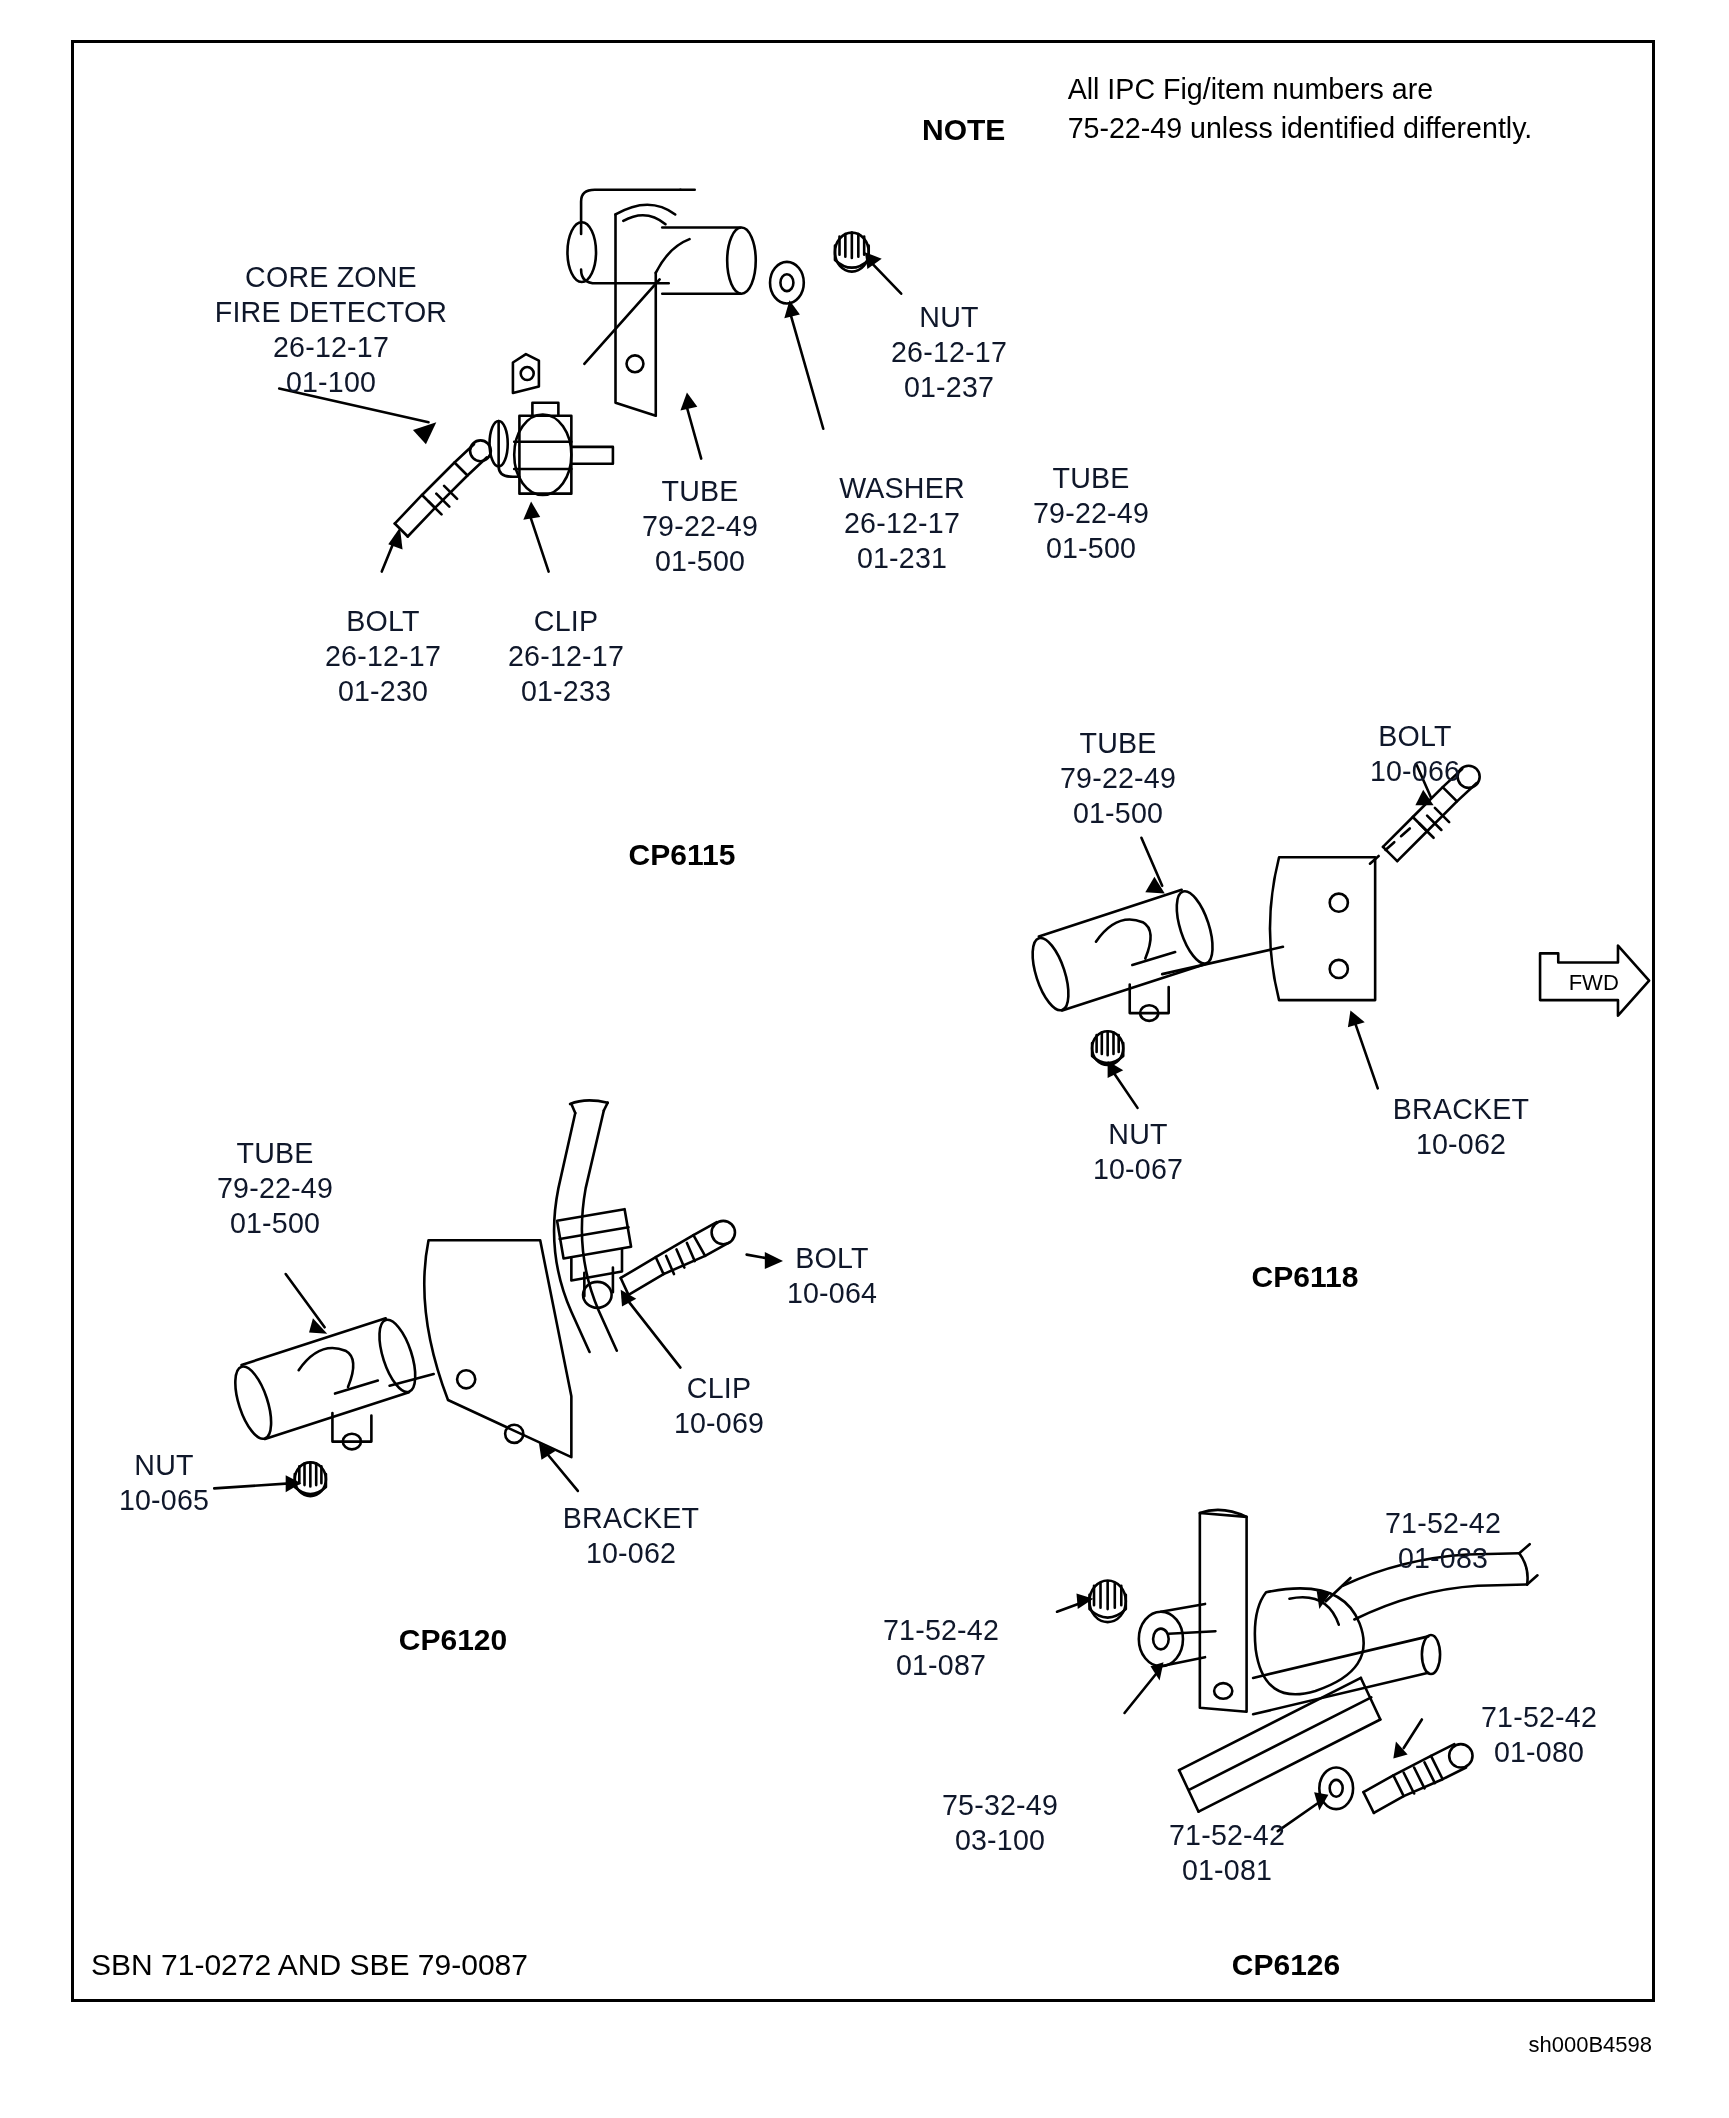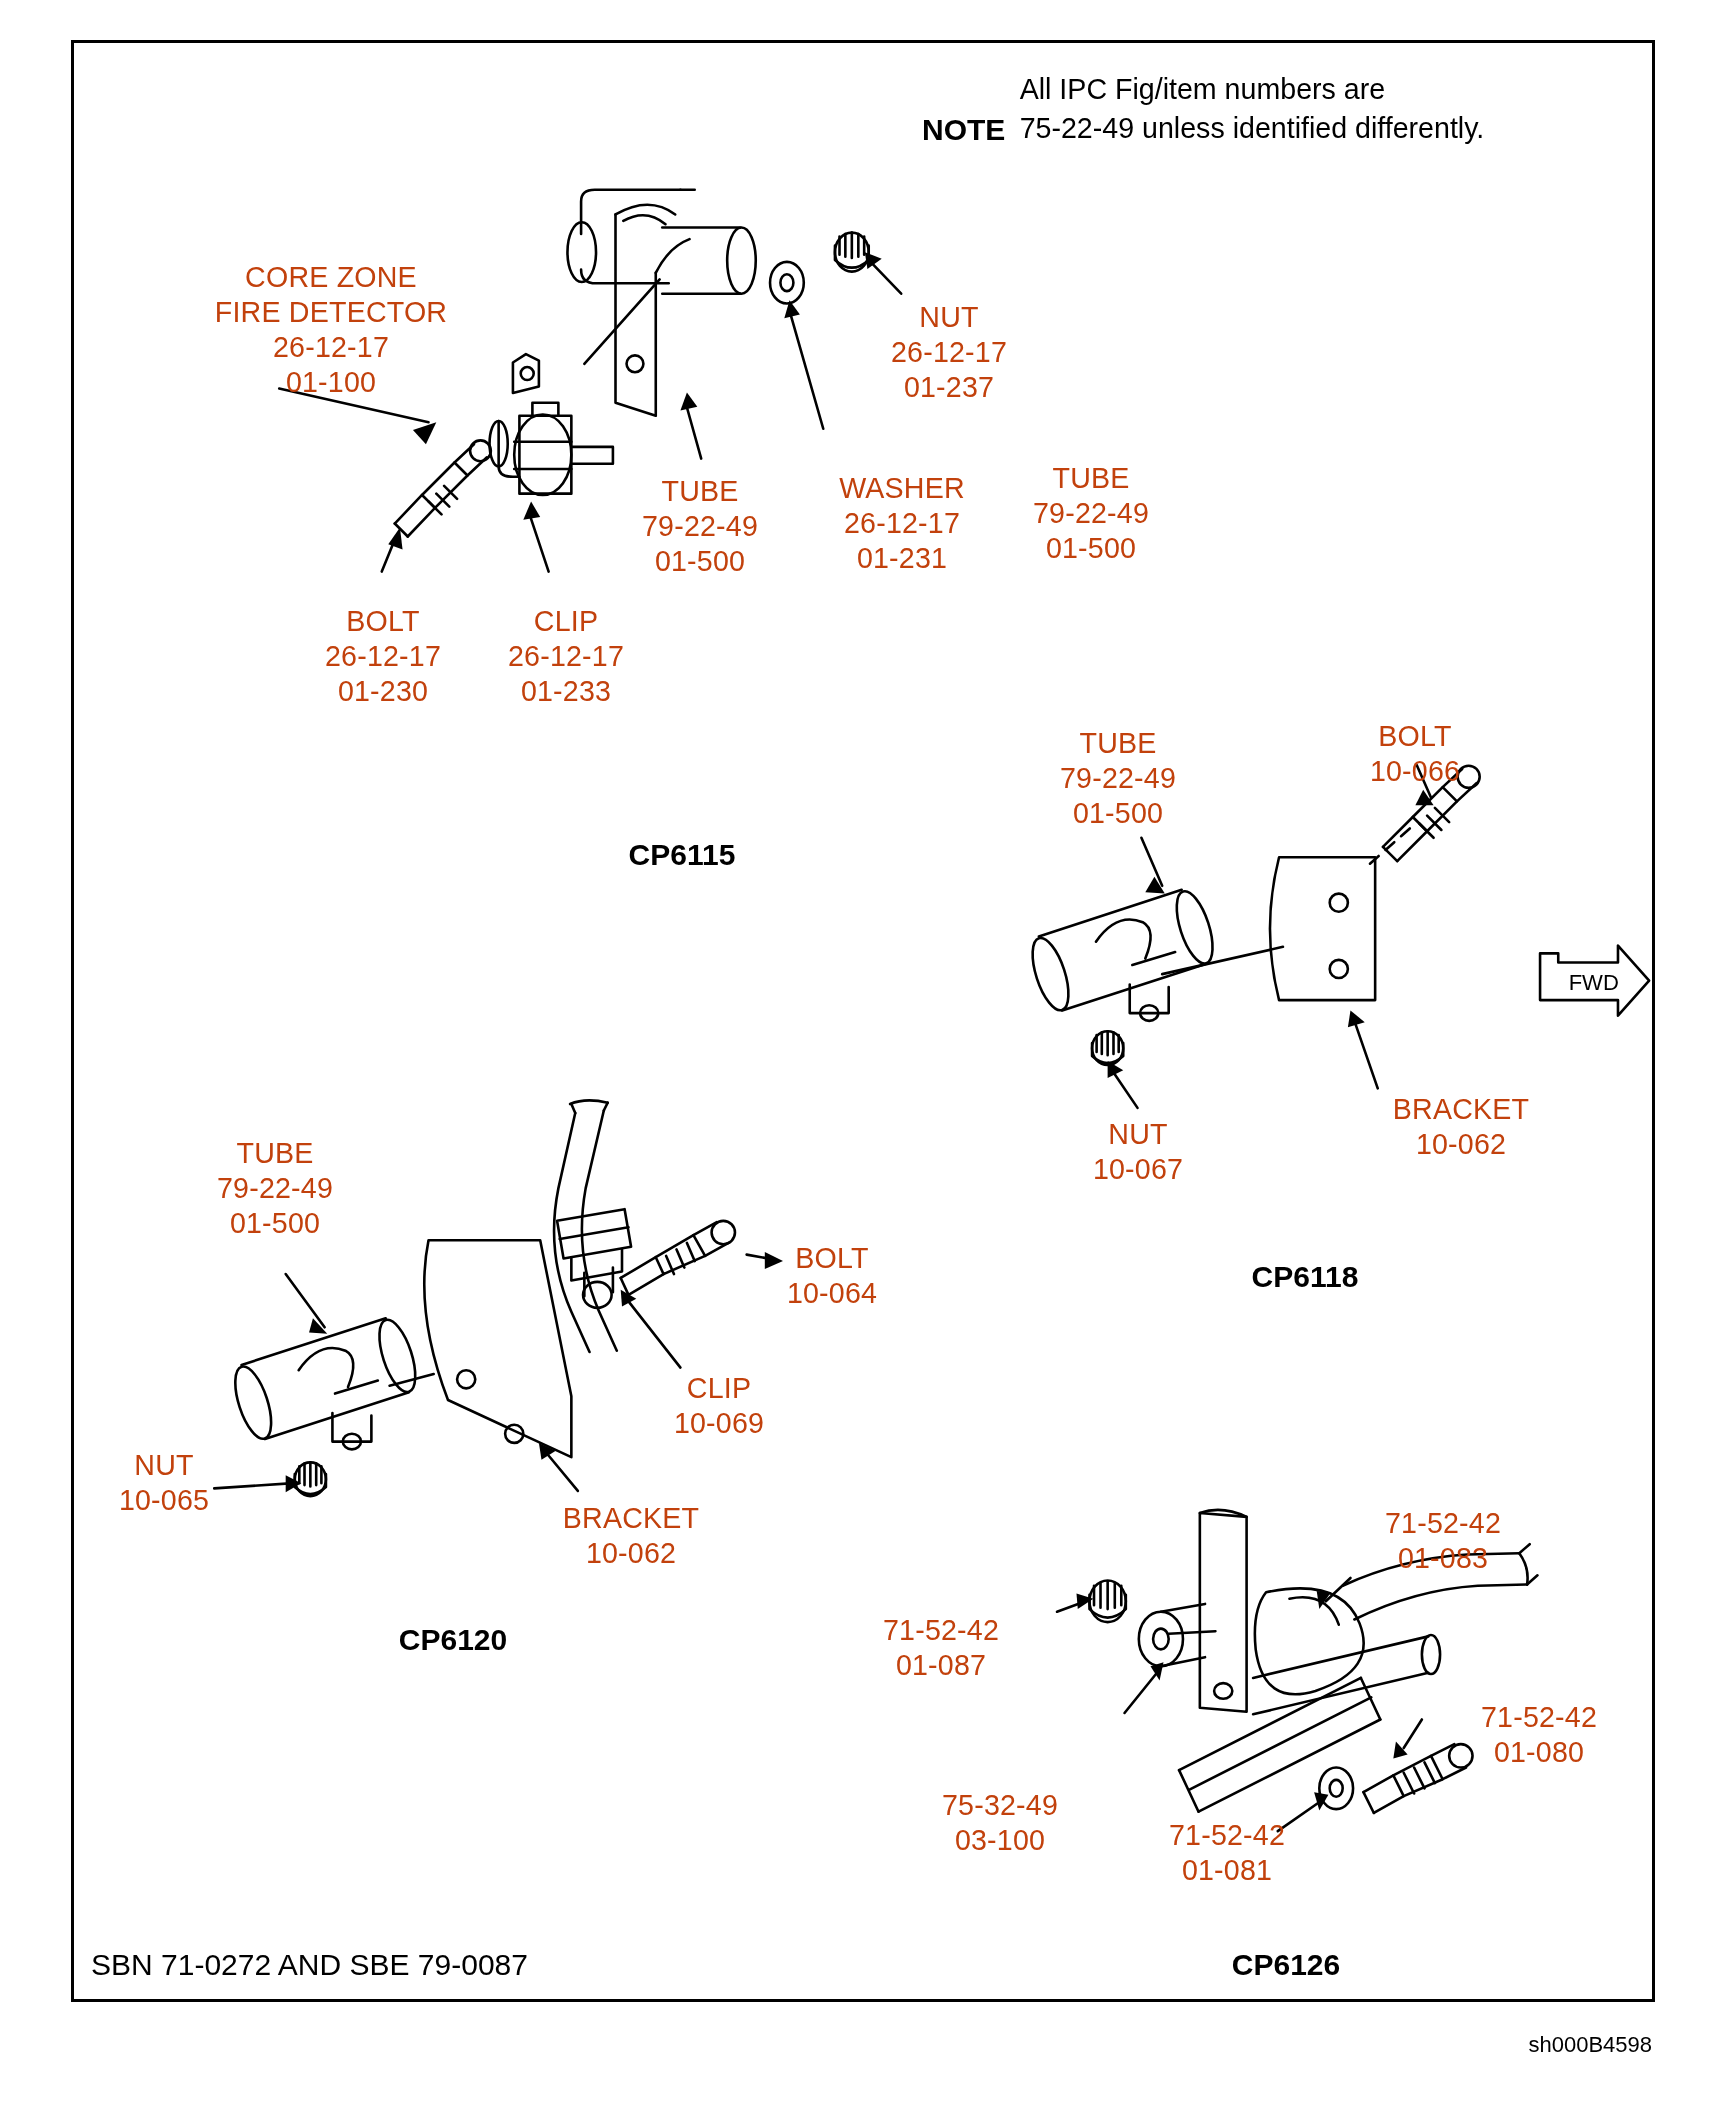--- a/index.html
+++ b/index.html
@@ -21,34 +21,35 @@
     position: absolute;
     left: 71px;
     top: 40px;
     width: 1584px;
     height: 1962px;
     border: 3.9px solid #000000;
     box-sizing: border-box;
   }
   .lbl {
     position: absolute;
-    color: #c2410c;
+    color: #0f172a;
     font-size: 28.6px;
     line-height: 1.22;
     white-space: pre;
     letter-spacing: 0.2px;
   }
   .lbl.ctr { text-align: center; transform: translateX(-50%); }
   .note-title {
     font-weight: bold;
     font-size: 30px;
   }
   .note-body {
     font-size: 28.6px;
     line-height: 1.35;
+    margin-left: 48px;
   }
   .note-wrap {
     position: absolute;
     left: 922px;
     top: 70px;
     display: flex;
     align-items: flex-end;
     gap: 14.3px;
   }
   .cp {

